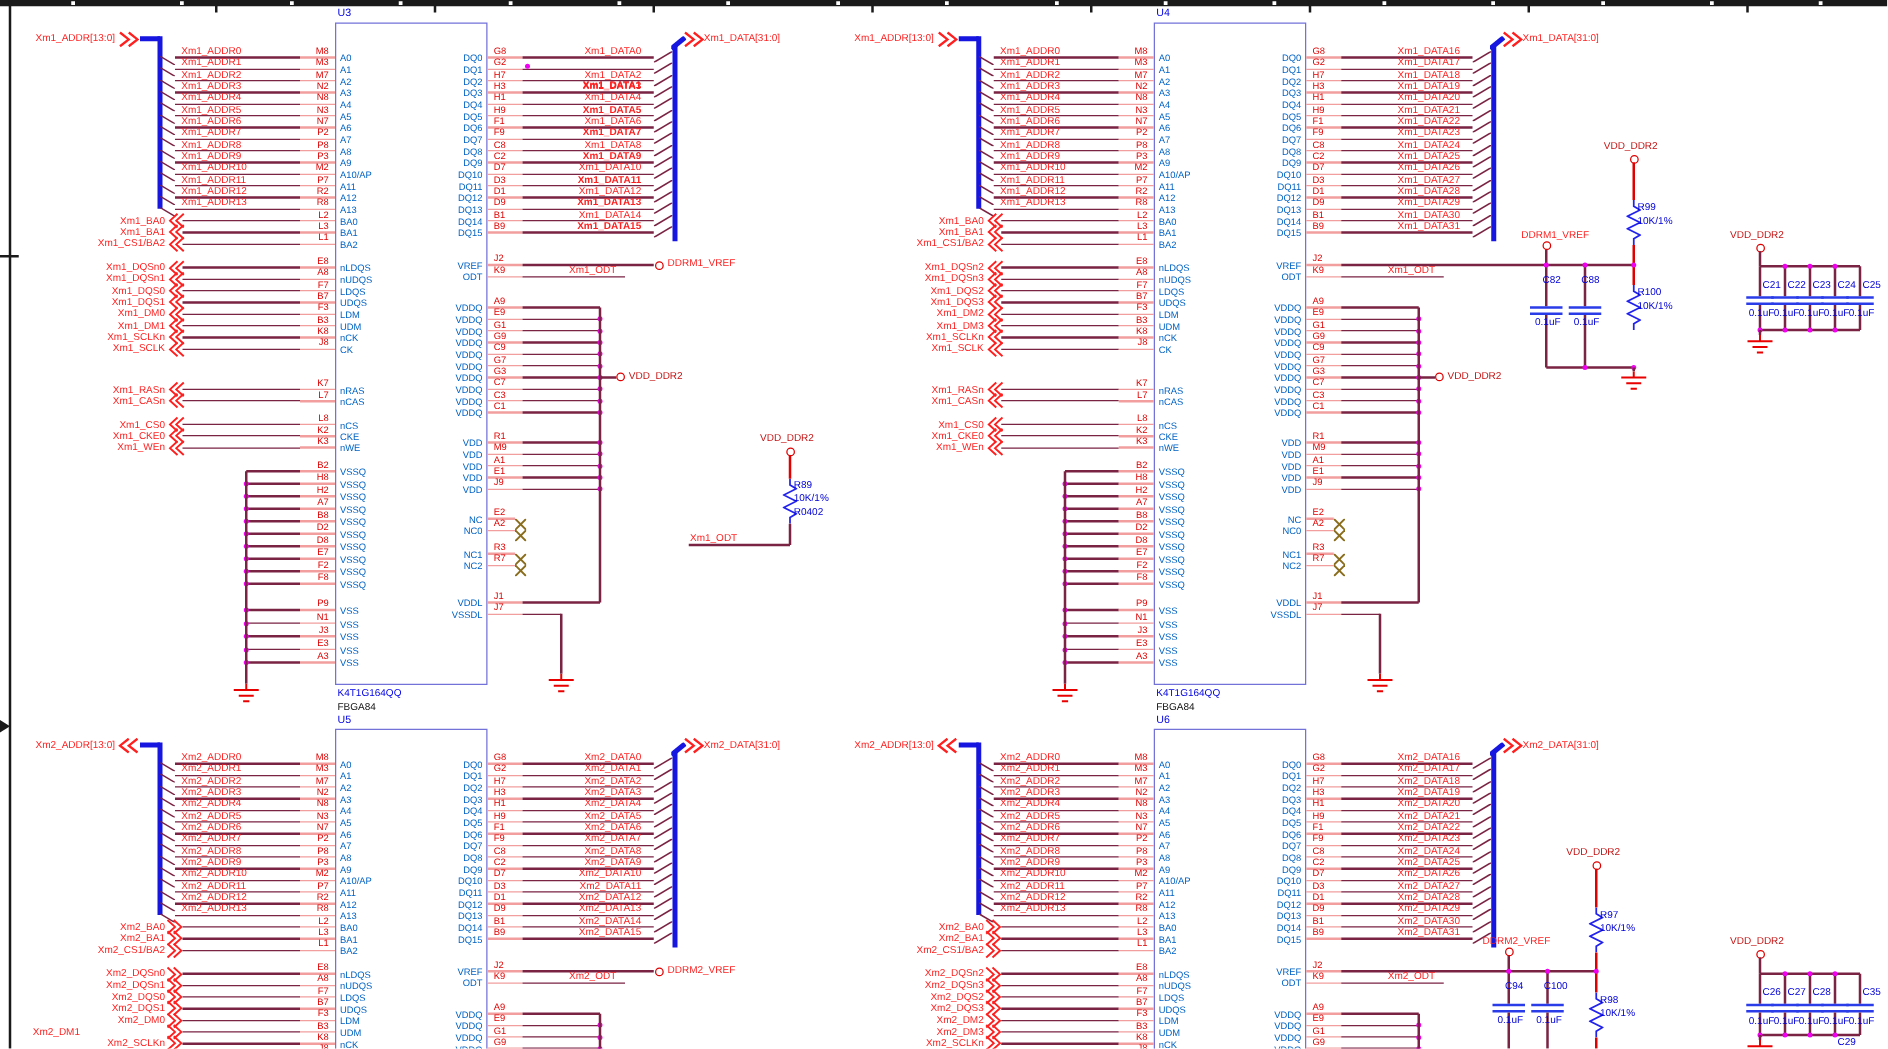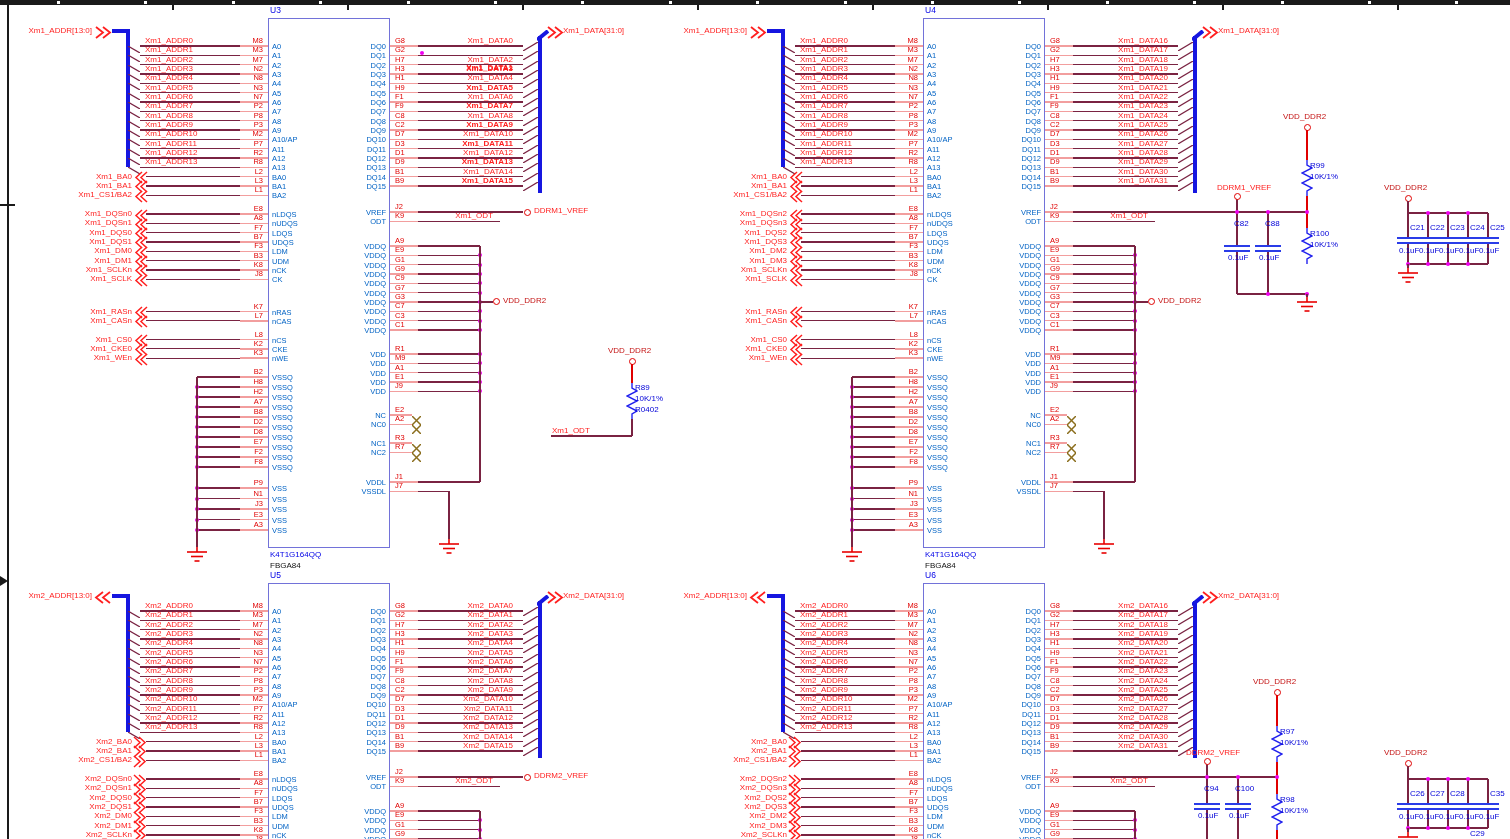--- a/index.html
+++ b/index.html
@@ -1582,21 +1582,21 @@
     <div class="abs" style="left: 133px; top: 809.82px; width: 15px; height: 13px;"><svg width="15" height="13" viewBox="0 0 15 13">
         <g fill="none" stroke="#ff1f1f" stroke-width="1.5">
           <polyline points="1,1 7,6.5 1,12"></polyline>
           <polyline points="6,1 12,6.5 6,12"></polyline>
         </g>
       </svg></div>
     <div class="abs" style="left: 146px; top: 815.72px; width: 94px; height: 1.2px; background: rgb(122, 35, 66);"></div>
     <div class="abs" style="left: 240px; top: 815.57px; width: 28px; height: 1.5px; background: rgb(242, 158, 158);"></div>
     <div class="t pnum" style="right: 1247px; top: 807.32px;">F3</div>
     <div class="t pn" style="left: 272px; top: 813.32px;">LDM</div>
-    <div class="t net" style="right: 1378px; top: 821.65px; text-align: center;">Xm2_DM1</div>
+    <div class="t net" style="right: 1446px; top: 821.65px; text-align: center;">Xm2_DM1</div>
     <div class="abs" style="left: 133px; top: 819.15px; width: 15px; height: 13px;"><svg width="15" height="13" viewBox="0 0 15 13">
         <g fill="none" stroke="#ff1f1f" stroke-width="1.5">
           <polyline points="1,1 7,6.5 1,12"></polyline>
           <polyline points="6,1 12,6.5 6,12"></polyline>
         </g>
       </svg></div>
     <div class="abs" style="left: 146px; top: 825.05px; width: 94px; height: 1.2px; background: rgb(122, 35, 66);"></div>
     <div class="abs" style="left: 240px; top: 824.9px; width: 28px; height: 1.5px; background: rgb(242, 158, 158);"></div>
     <div class="t pnum" style="right: 1247px; top: 816.65px;">B3</div>
     <div class="t pn" style="left: 272px; top: 822.65px;">UDM</div>

